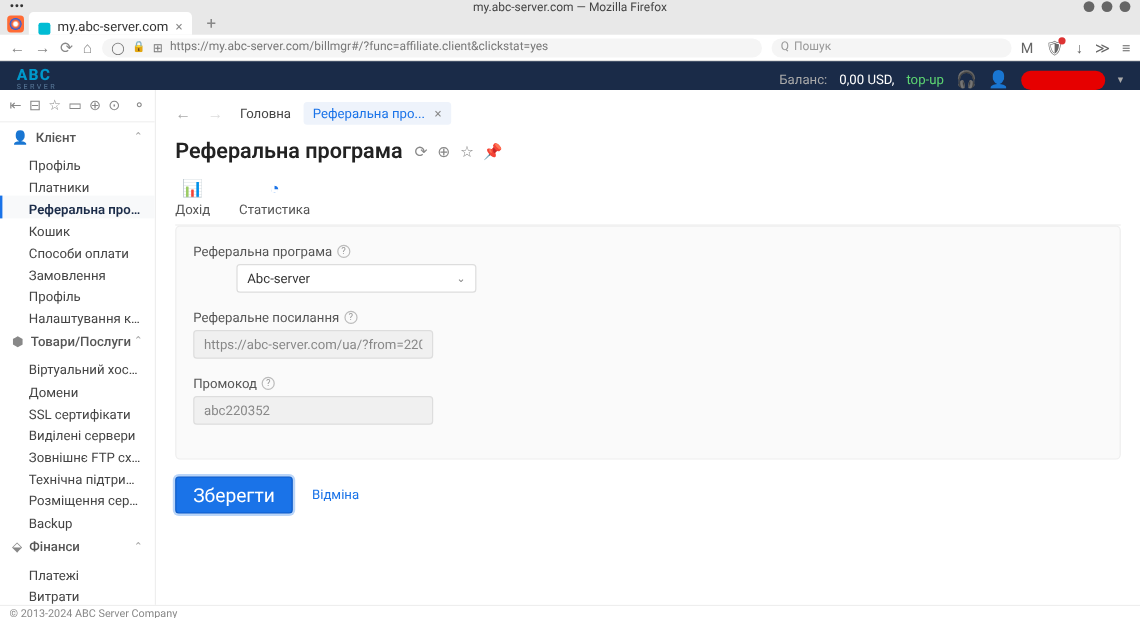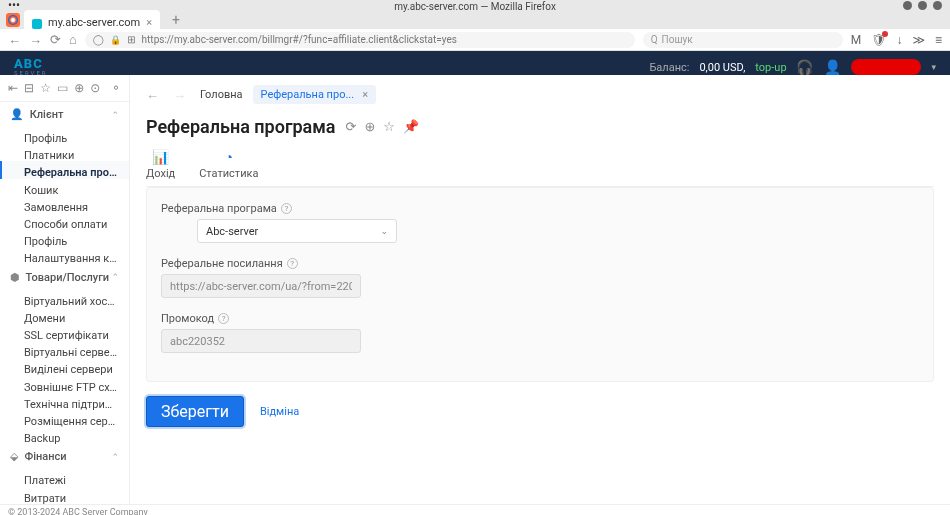--- a/index.html
+++ b/index.html
@@ -169,36 +169,35 @@
       <span class="sb-section-title">
           <span class="sb-sect-icon">👤</span>
           <span>Клієнт</span>
         </span>
       <span class="sb-chevron">⌃</span>
     </div>
     <div class="sb-item">Профіль</div>
     <div class="sb-item">Платники</div>
     <div class="sb-item active">Реферальна програма</div>
     <div class="sb-item">Кошик</div>
+    <div class="sb-item">Способи оплати</div>
     <div class="sb-item">Замовлення</div>
-    <div class="sb-item">Способи оплати</div>
     <div class="sb-item">Профіль</div>
     <div class="sb-item">Налаштування користув...</div>
 
     <div class="sb-section">
       <span class="sb-section-title">
           <span class="sb-sect-icon">⬢</span>
           <span>Товари/Послуги</span>
         </span>
       <span class="sb-chevron">⌃</span>
     </div>
     <div class="sb-item">Віртуальний хостинг</div>
     <div class="sb-item">Домени</div>
     <div class="sb-item">SSL сертифікати</div>
-    <div class="sb-item">Віртуальні сервери</div>
     <div class="sb-item">Виділені сервери</div>
     <div class="sb-item">Зовнішнє FTP сховище</div>
     <div class="sb-item">Технічна підтримка</div>
     <div class="sb-item">Розміщення сервера (Co...</div>
     <div class="sb-item">Backup</div>
 
     <div class="sb-section">
       <span class="sb-section-title">
           <span class="sb-sect-icon">⬙</span>
           <span>Фінанси</span>

